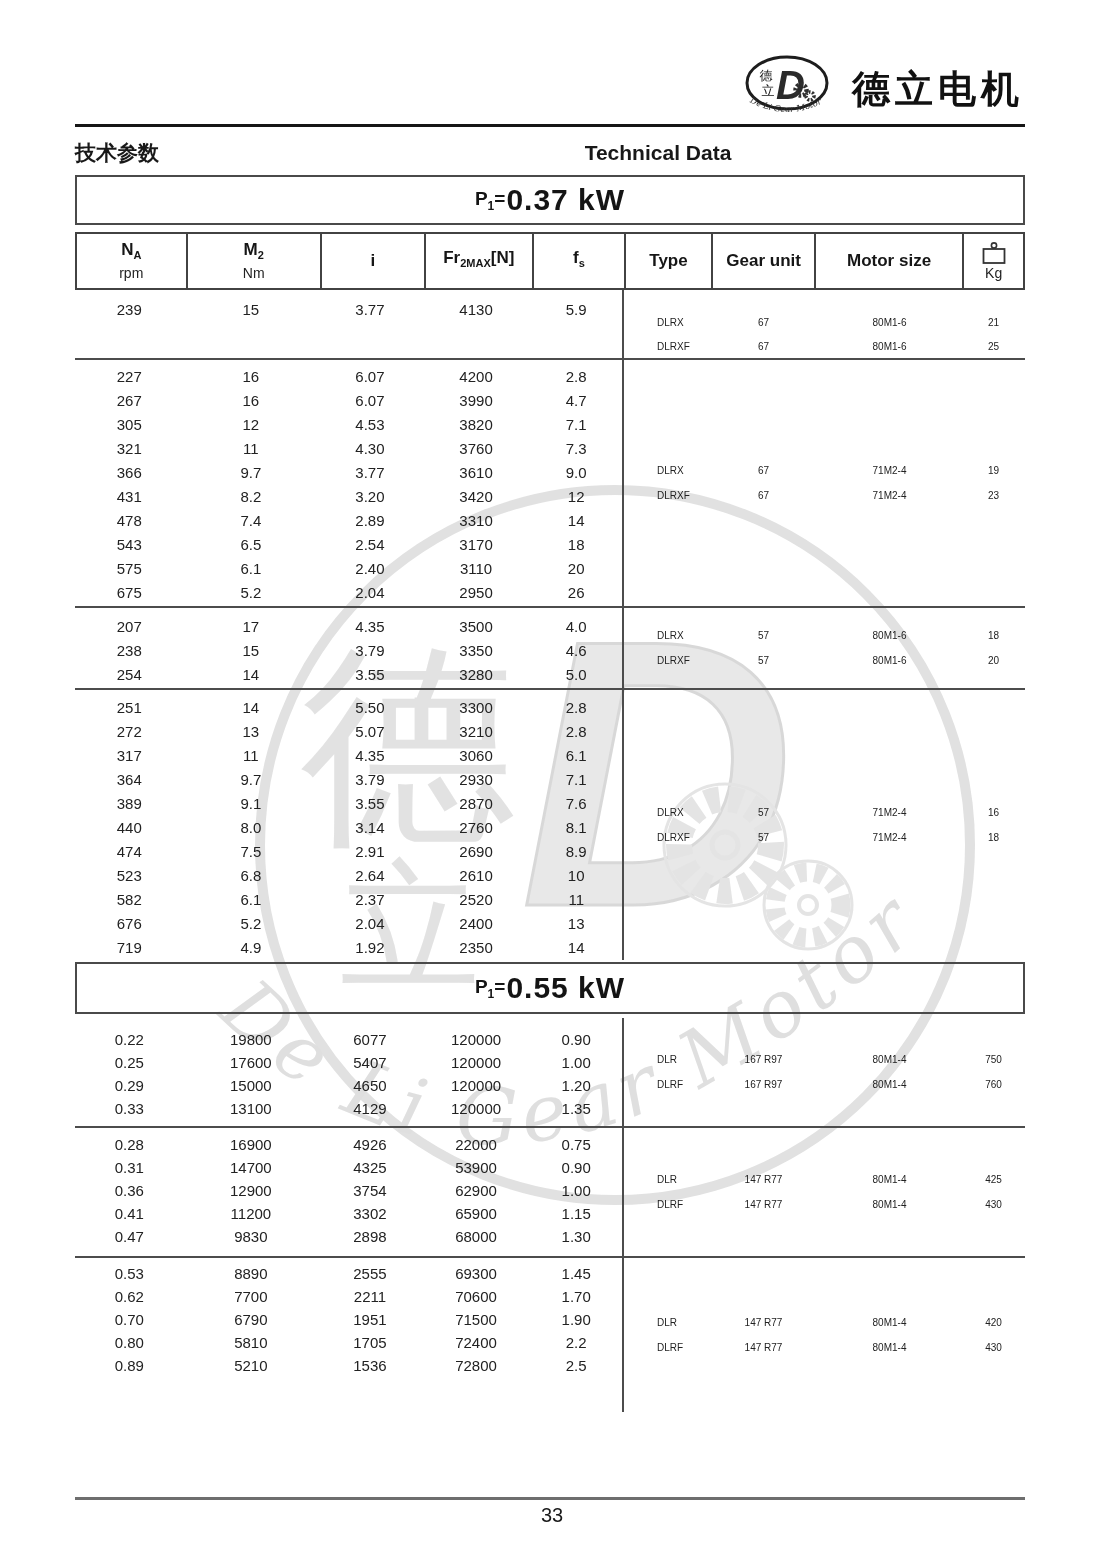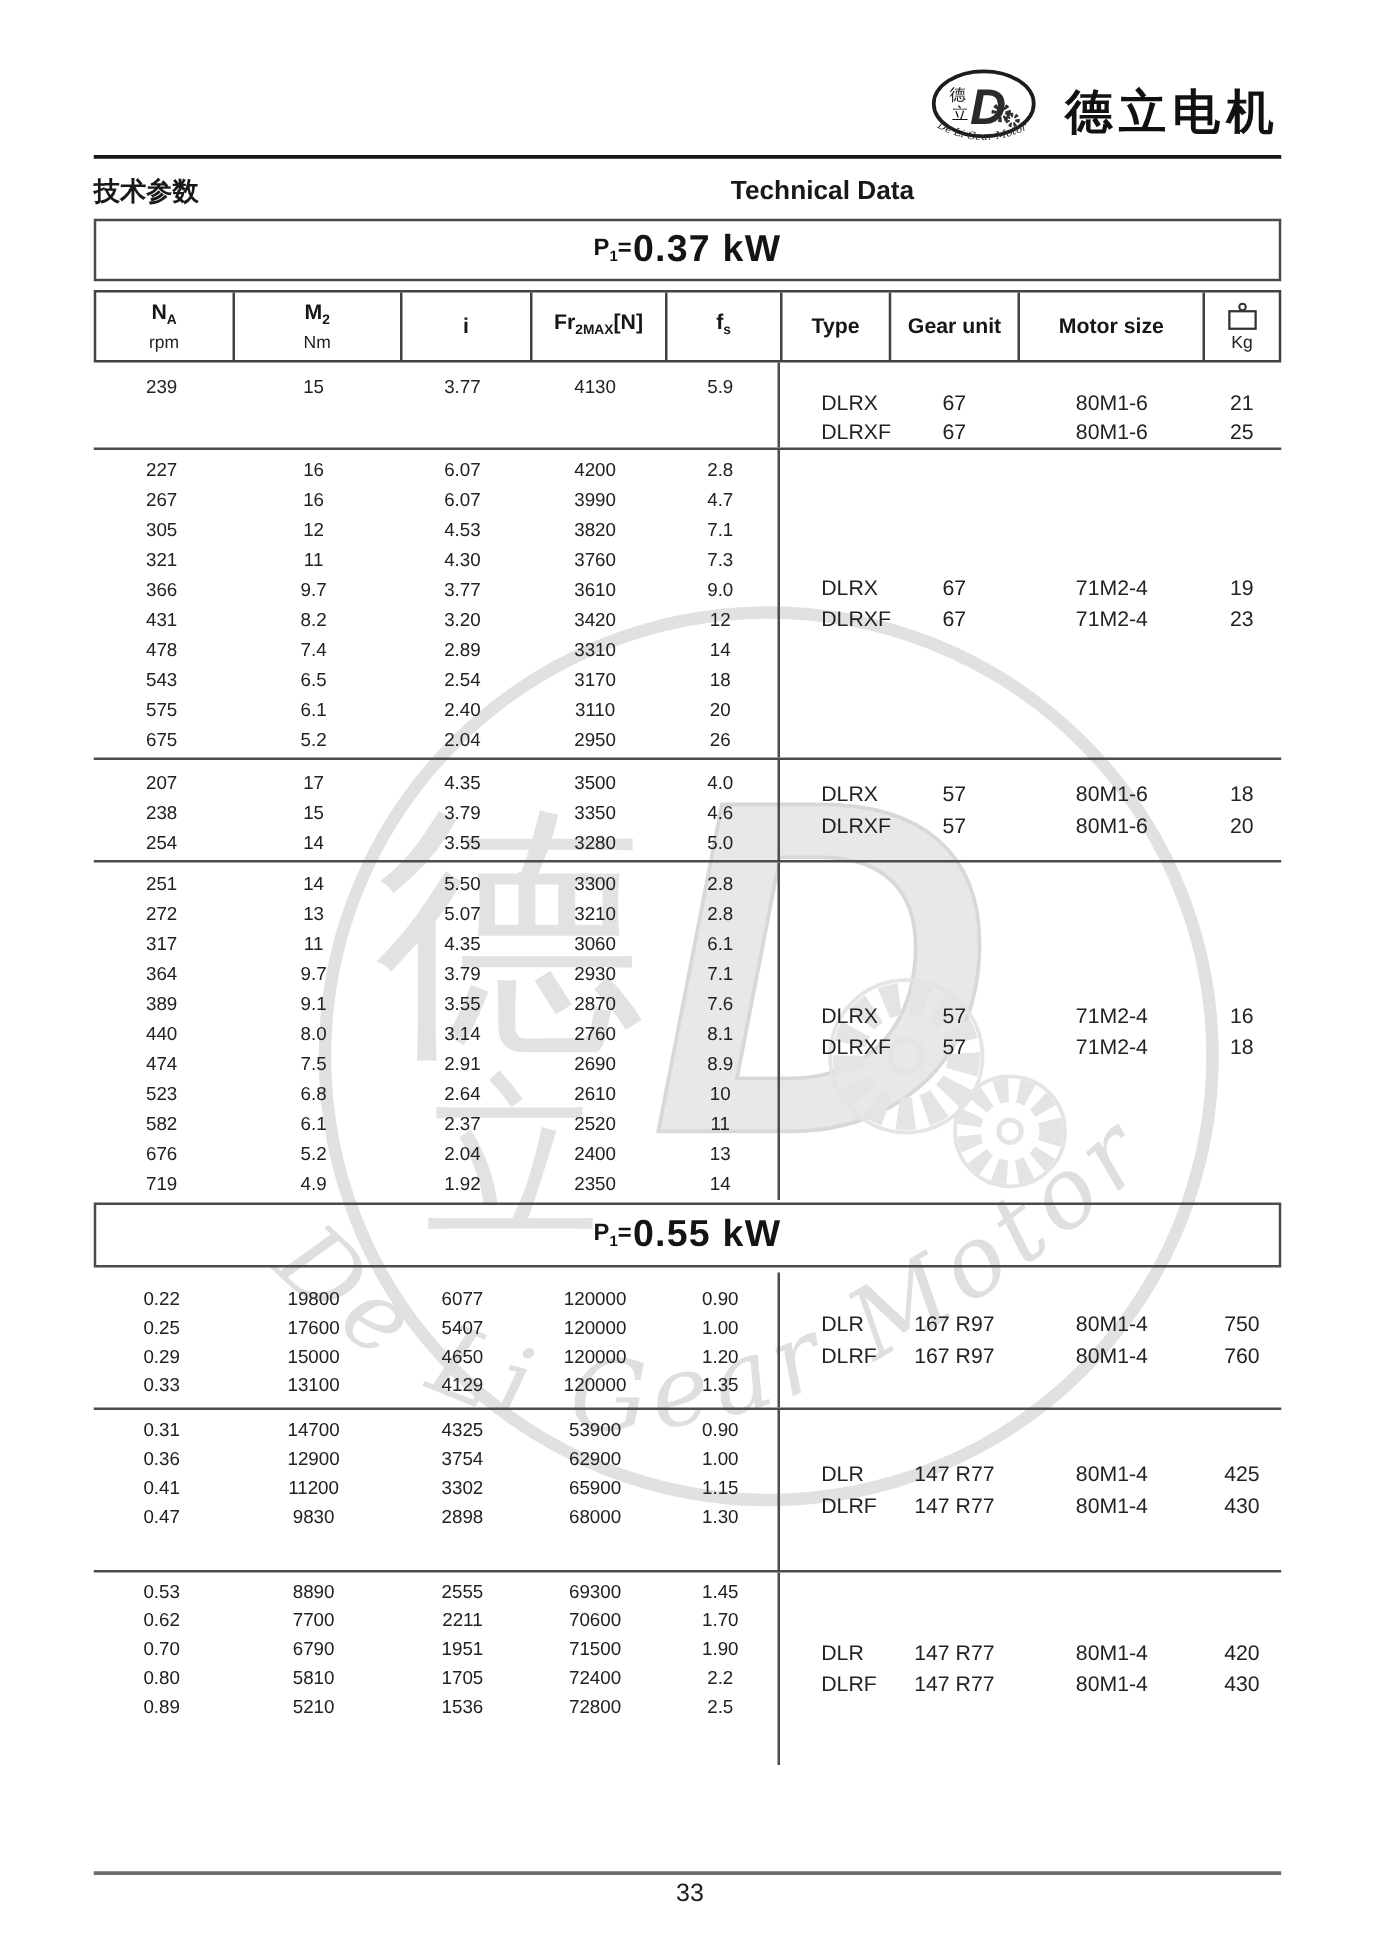--- a/index.html
+++ b/index.html
@@ -35,21 +35,21 @@
 
   .tgroup{display:flex;box-sizing:border-box;border-bottom:2px solid #4c4c4c;}
   .tgroup.last{border-bottom:none;}
   .g-left{width:549px;box-sizing:border-box;border-right:2px solid #4c4c4c;}
   .drow{display:flex;height:24px;align-items:center;}
   .t2 .drow{height:23px;}
   .dcell{text-align:center;font-size:15px;color:#222;box-sizing:border-box;}
   .g-right{width:399px;display:flex;flex-direction:column;justify-content:center;box-sizing:border-box;}
   .g-right.top{justify-content:flex-start;}
   .trow{display:flex;height:25px;align-items:center;}
-  .tcell{font-size:17px;color:#222;text-align:center;box-sizing:border-box;white-space:nowrap;}
+  .tcell{font-size:10px;color:#222;text-align:center;box-sizing:border-box;white-space:nowrap;}
   .tcell.type{text-align:left;padding-left:33px;}
 
   .foot-rule{position:absolute;left:75px;top:1497px;width:950px;height:3px;background:#6e6e6e;}
   .page-num{position:absolute;left:552px;top:1504px;transform:translateX(-50%);font-size:20px;color:#1a1a1a;}
 </style>
 </head>
 <body>
 
 <div class="page">
 
@@ -431,20 +431,27 @@
               <div class="tcell type" style="width: 88px;">DLRF</div>
               <div class="tcell" style="width: 103px;">167 R97</div>
               <div class="tcell" style="width: 149px;">80M1-4</div>
               <div class="tcell" style="width: 59px;">760</div>
             </div>
           </div>
         </div>
         <div class="tgroup t2" style="height: 130px;">
           <div class="g-left" style="padding-top: 5px;">
             <div class="drow">
+              <div class="dcell" style="width: 109px;">0.28</div>
+              <div class="dcell" style="width: 135px;">16900</div>
+              <div class="dcell" style="width: 104px;">4926</div>
+              <div class="dcell" style="width: 109px;">22000</div>
+              <div class="dcell" style="width: 92px;">0.75</div>
+            </div>
+            <div class="drow">
               <div class="dcell" style="width: 109px;">0.31</div>
               <div class="dcell" style="width: 135px;">14700</div>
               <div class="dcell" style="width: 104px;">4325</div>
               <div class="dcell" style="width: 109px;">53900</div>
               <div class="dcell" style="width: 92px;">0.90</div>
             </div>
             <div class="drow">
               <div class="dcell" style="width: 109px;">0.36</div>
               <div class="dcell" style="width: 135px;">12900</div>
               <div class="dcell" style="width: 104px;">3754</div>

